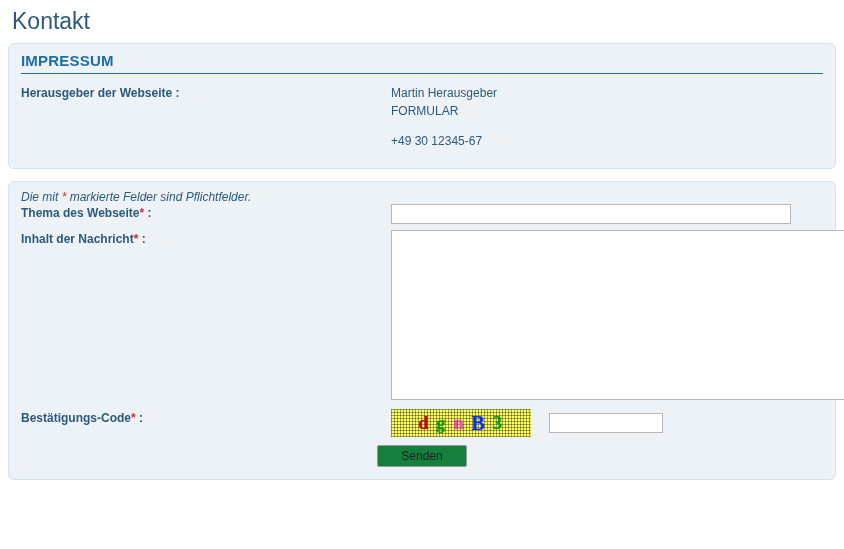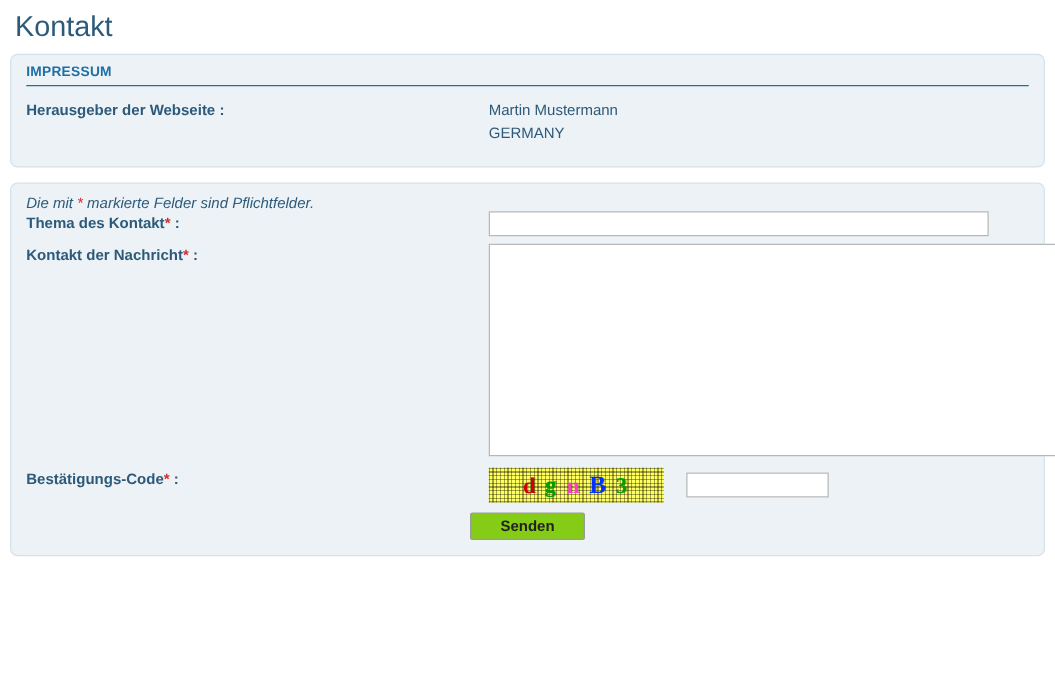--- a/index.html
+++ b/index.html
@@ -20,21 +20,21 @@
   .panel {
     background: #ecf2f6;
     border: 1px solid #d4e2ec;
     border-radius: 6px;
     padding: 8px 12px 12px 12px;
     margin-bottom: 12px;
   }
   .panel-header {
     color: #1e6fa5;
     font-weight: bold;
-    font-size: 11px;
+    font-size: 15px;
     letter-spacing: 0.2px;
     padding-bottom: 4px;
     border-bottom: 1px solid #1e6fa5;
     margin-bottom: 10px;
   }
   .row {
     display: flex;
     align-items: flex-start;
     margin-bottom: 6px;
   }
@@ -103,61 +103,61 @@
   .c5 { color: #00a000; }
   .captcha-input { width: 114px; height: 20px; }
   .submit-row {
     text-align: center;
     margin-top: 8px;
   }
   button.send {
     font-family: inherit;
     font-size: 12px;
     padding: 3px 23px;
-    background: #84cc16;
+    background: #15803d;
     border: 1px solid #9a9a9a;
     border-radius: 2px;
     color: #222;
-    font-weight: bold;
   }
 </style>
 </head>
 <body>
 
 <h1 class="page-title">Kontakt</h1>
 
 <div class="panel">
   <div class="panel-header">IMPRESSUM</div>
   <div class="row">
     <div class="label-col">Herausgeber der Webseite :</div>
     <div class="value-col">
-      <div class="address-line">Martin Mustermann</div>
-      <div class="address-line">GERMANY</div>
+      <div class="address-line">Martin Herausgeber</div>
+      <div class="address-line">FORMULAR</div>
+      <div class="address-line" style="margin-top:12px">+49 30 12345-67</div>
     </div>
   </div>
 </div>
 
 <div class="panel">
 
   <div class="hint">
     <span>Die mit </span><span class="req">*</span><span> markierte Felder sind Pflichtfelder.</span>
   </div>
 
   <div class="row">
     <div class="label-col">
-      <span>Thema des Kontakt</span><span class="req">*</span><span> :</span>
+      <span>Thema des Webseite</span><span class="req">*</span><span> :</span>
     </div>
     <div class="value-col">
       <input type="text" class="subject-input" value="" style="">
     </div>
   </div>
 
   <div class="row">
     <div class="label-col">
-      <span>Kontakt der Nachricht</span><span class="req">*</span><span> :</span>
+      <span>Inhalt der Nachricht</span><span class="req">*</span><span> :</span>
     </div>
     <div class="value-col">
       <textarea class="msg" style=""></textarea>
     </div>
   </div>
 
   <div class="row" style="margin-top:0">
     <div class="label-col">
       <span>Bestätigungs-Code</span><span class="req">*</span><span> :</span>
     </div>

